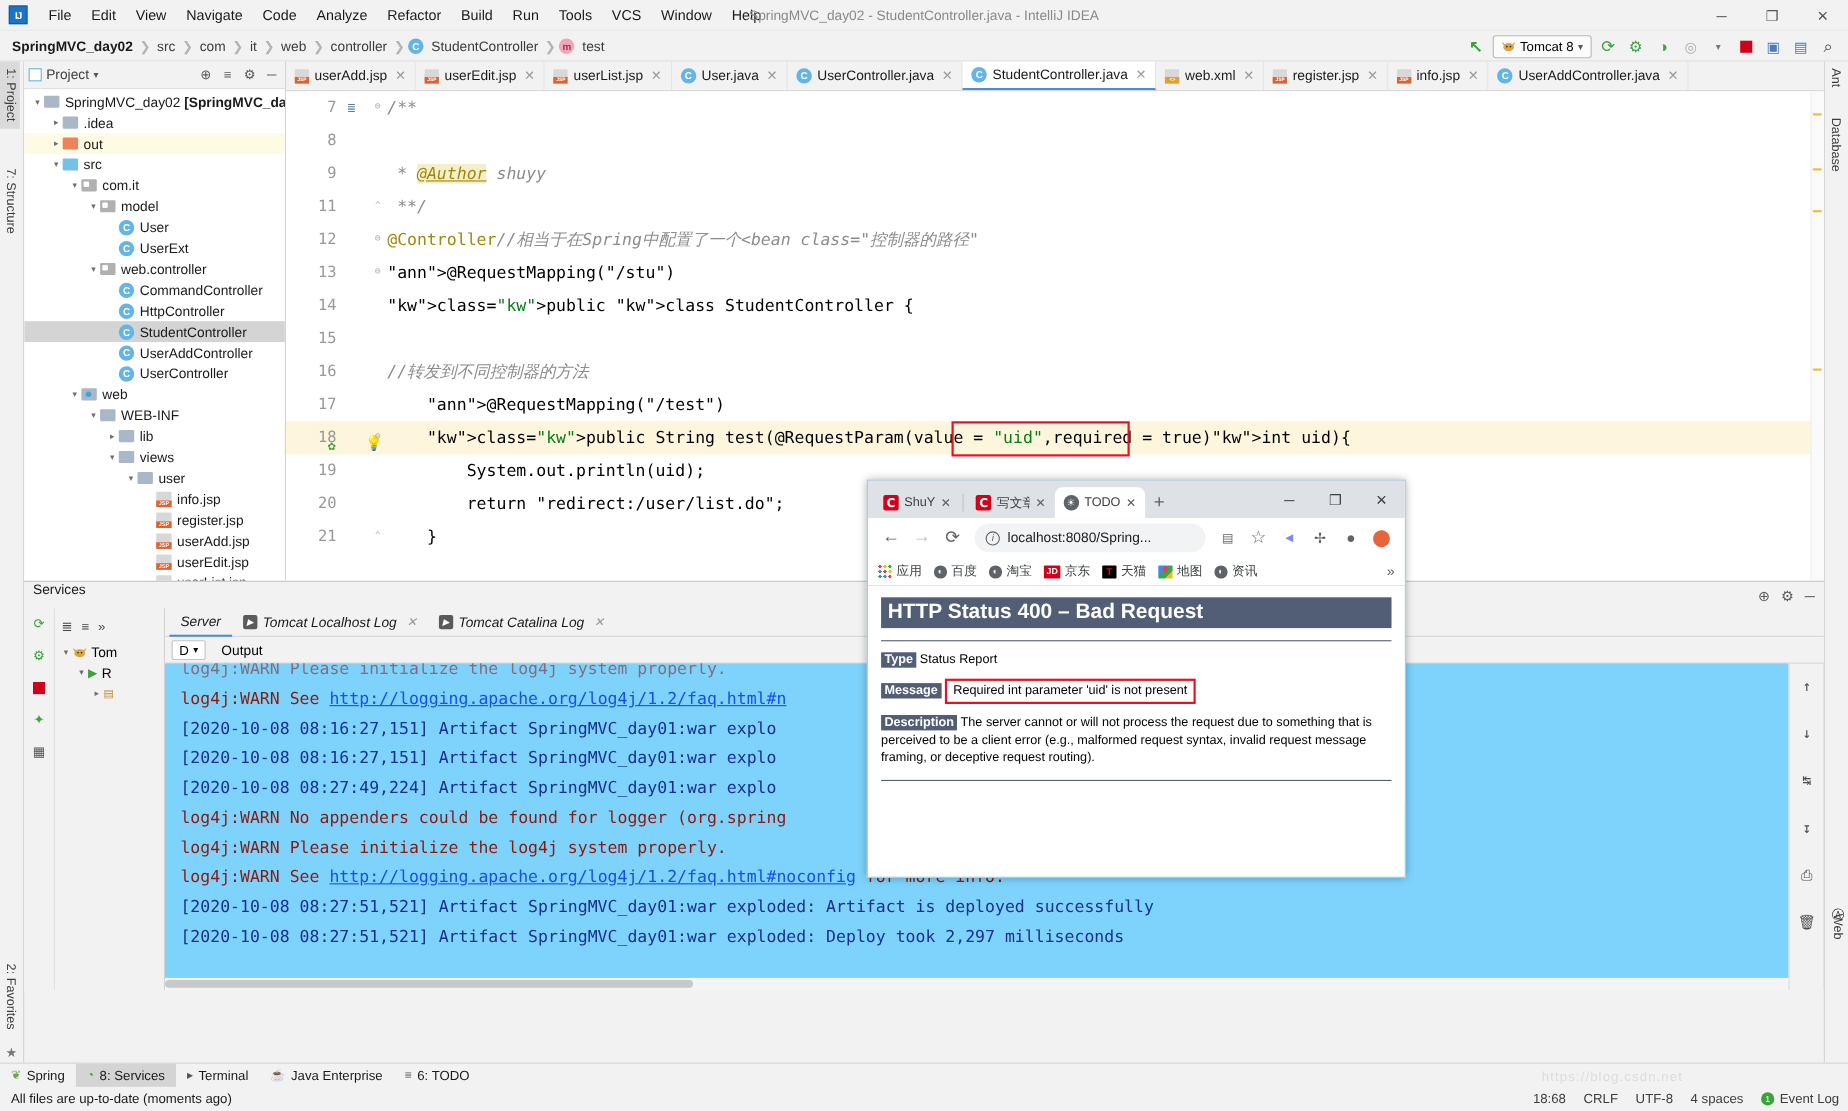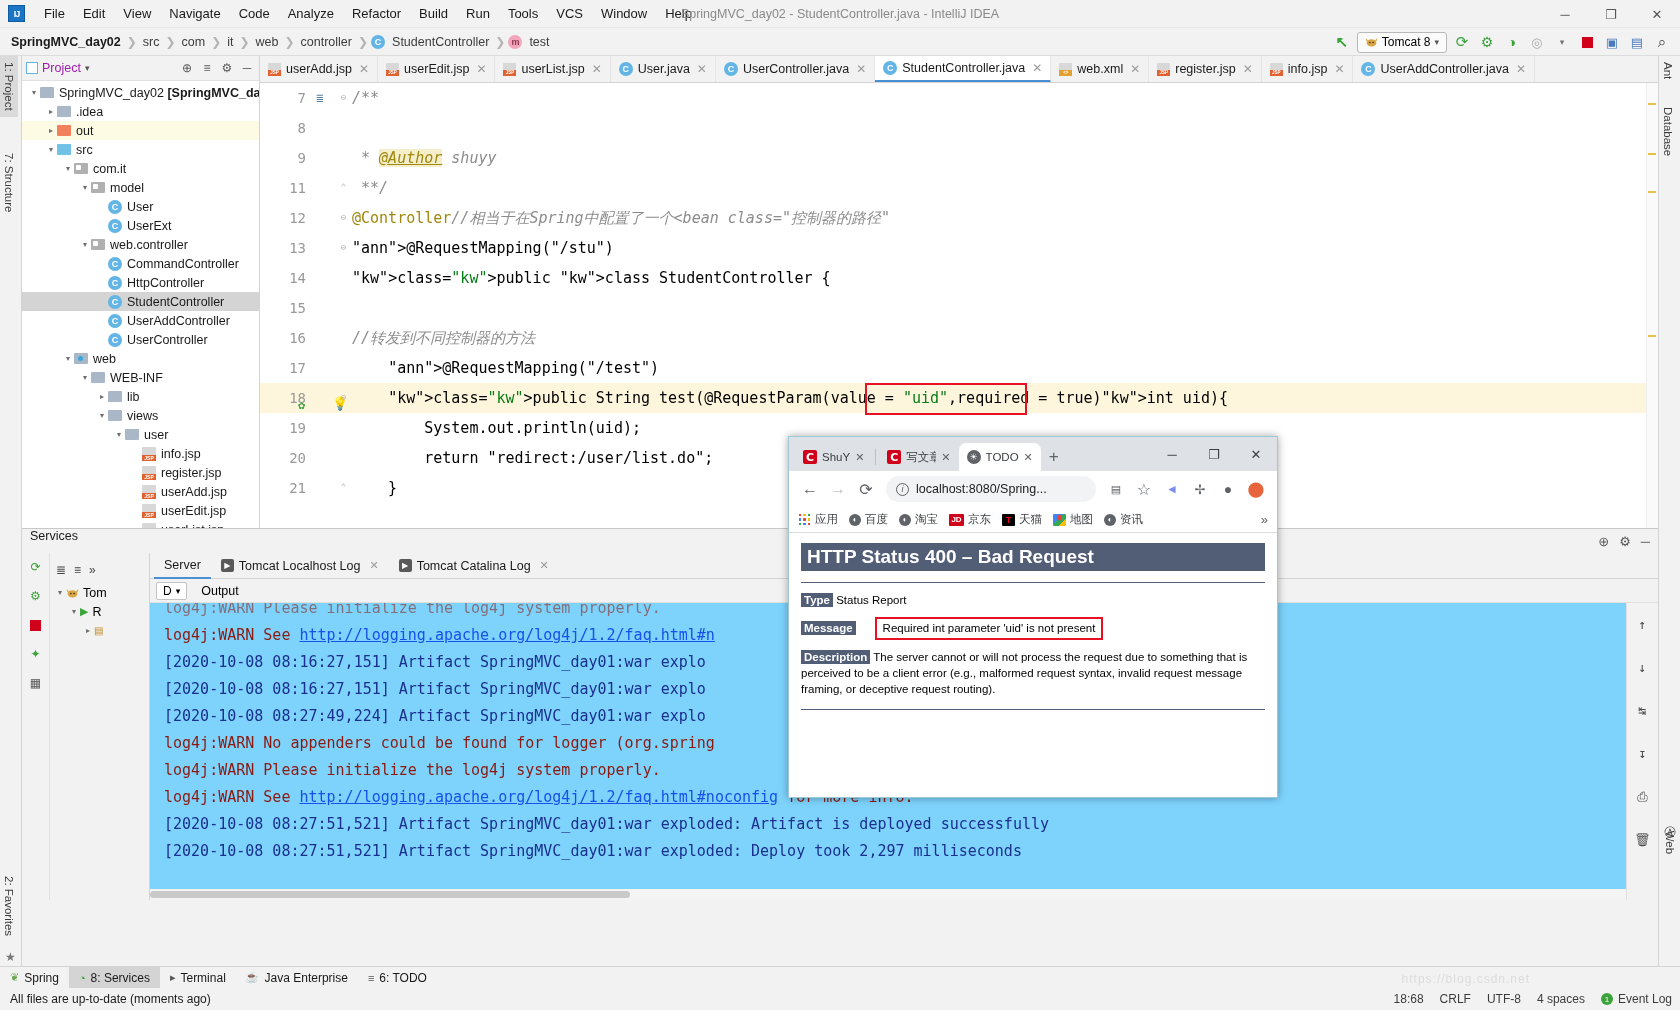--- a/index.html
+++ b/index.html
@@ -98,21 +98,21 @@
   
   .proj-panel {
     position: absolute; left: 22px; top: 56px; width: 238px; height: 472px;
     background: #fff; border-right: 1px solid #d4d4d4;
     display: flex; flex-direction: column;
   }
   .proj-header {
     height: 25px; background: #f2f2f2; display: flex; align-items: center;
     padding: 0 4px; border-bottom: 1px solid #e0e0e0; gap: 4px;
   }
-  .proj-title { font-size: 12.5px; color: #a21caf; }
+  .proj-title { font-size: 12.5px; color: #404040; }
   .sq-ico {
     width: 12px; height: 12px; border: 1.5px solid #62b5e5; background: #fff;
   }
   .hdr-spacer { flex: 1; }
   .hdr-ico { width: 16px; height: 16px; display:flex;align-items:center;justify-content:center;color:#5a5a5a;font-size:12px;}
   .tree { flex: 1; overflow: hidden; padding-top: 2px; font-size: 12.5px; }
   .node {
     display: flex; align-items: center; height: 19px; white-space: nowrap;
     padding-right: 4px;
   }
@@ -248,21 +248,21 @@
     border-right: 1px solid #d4d4d4;
   }
   .svc-tree .row { display: flex; align-items: center; height: 19px; white-space: nowrap; }
   .svc-tree-hdr {
     height: 26px; display: flex; align-items: center; gap: 8px;
     padding-left: 6px; color: #3c3c3c; font-size: 12px;
   }
   .svc-main { flex: 1; display: flex; flex-direction: column; min-width: 0; background:#f2f2f2; }
   .svc-tabs {
     height: 26px; display: flex; align-items: center; gap: 0;
-    border-bottom: 1px solid #d4d4d4; padding-left: 4px;
+    border-bottom: 1px solid #d4d4d4; padding-left: 4px; font-style: italic;
   }
   .svc-tab {
     display: flex; align-items: center; gap: 5px; padding: 0 10px;
     font-size: 12.5px; height: 26px; color: #1a1a1a;
   }
   .svc-tab.active { border-bottom: 2px solid #4a8fd4; }
   .play-ico {
     width: 13px; height: 13px; background: #5a5a5a; color: #fff;
     font-size: 8px; display: flex; align-items: center; justify-content: center;
     border-radius: 2px;
@@ -408,21 +408,21 @@
     background: #525d76; color: #fff; font-size: 19px; font-weight: bold;
     padding: 3px 6px; font-family: "Liberation Sans", sans-serif;
   }
   .tc-hr { border: none; border-top: 1px solid #525d76; margin: 11px 0 9px 0; }
   .tc-row { font-size: 11.5px; color: #000; margin-bottom: 9px; line-height: 1.42; }
   .tc-lbl {
     background: #525d76; color: #fff; font-weight: bold; padding: 1px 3px;
   }
   .tc-msgbox {
     display: inline-block; border: 2px solid #e81123; padding: 1px 6px;
-    margin-left: 19px;
+    margin-left: 3px;
   }
   .tc-footer {
     background: #525d76; color: #fff; font-size: 12px; font-weight: bold;
     padding: 3px 6px; margin-top: 6px;
   }
 
   
   .tool-bottom {
     position: absolute; left: 0; bottom: 22px; width: 1680px; height: 22px;
     background: #f2f2f2; border-top: 1px solid #d4d4d4;

